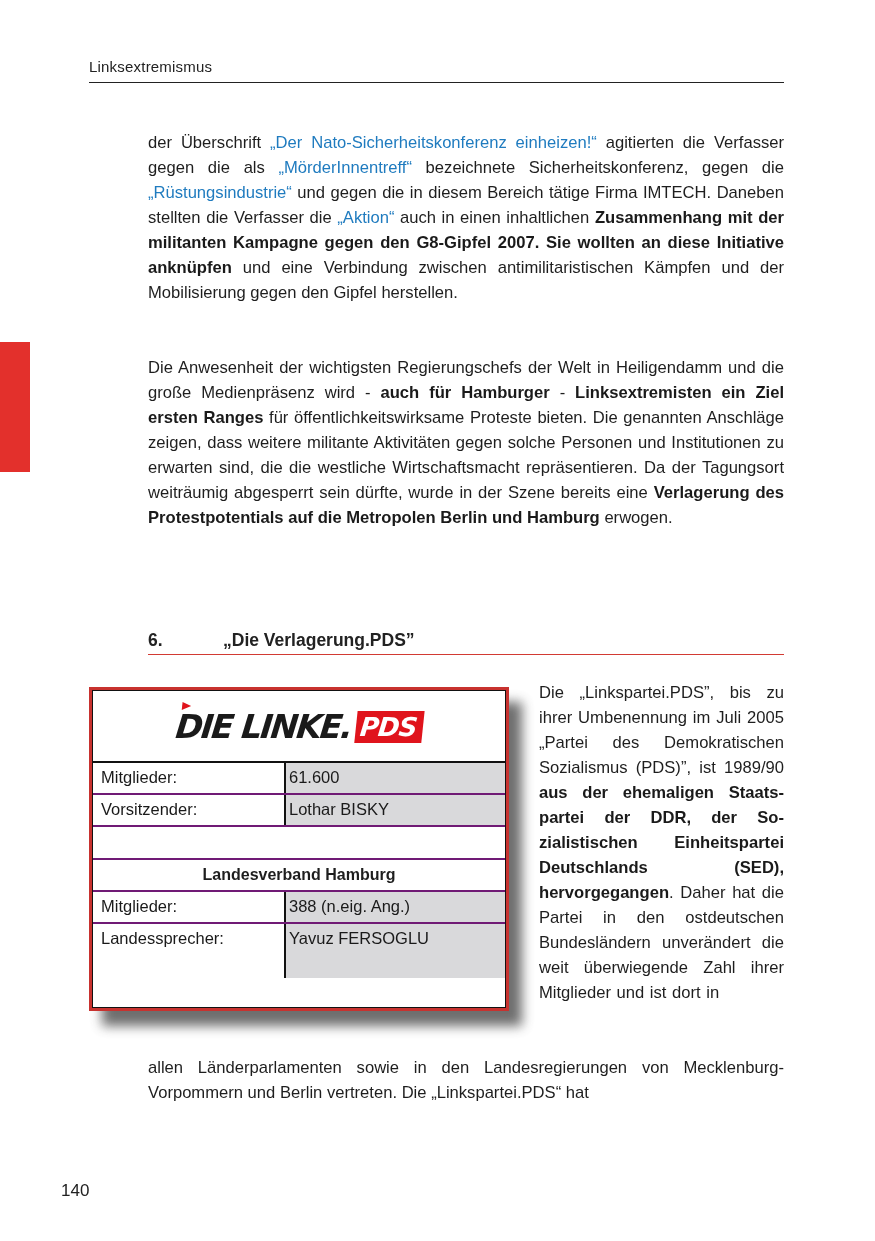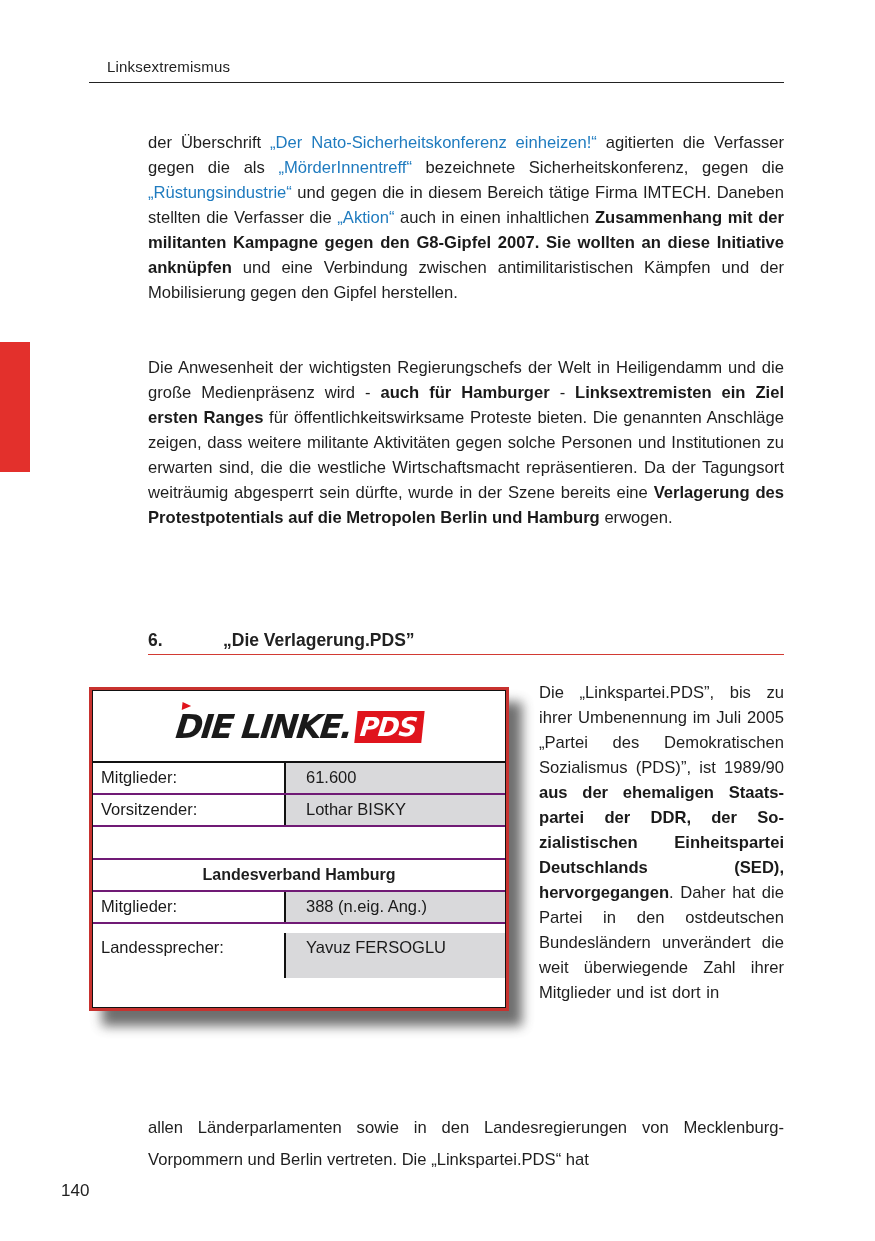--- a/index.html
+++ b/index.html
@@ -2,21 +2,21 @@
 <html><head>
 <meta charset="utf-8">
 <style>
   html, body { margin: 0; padding: 0; }
   body {
     width: 875px; height: 1241px; position: relative; overflow: hidden;
     background: #ffffff; color: #1e1e1e;
     font-family: "Liberation Sans", "DejaVu Sans", sans-serif;
   }
   .running-head {
-    position: absolute; left: 107px; top: 58px; width: 695px;
+    position: absolute; left: 89px; top: 58px; width: 695px;
     font-size: 15px; color: #222; letter-spacing: 0.2px;
   }
   .head-rule {
     position: absolute; left: 89px; top: 82px; width: 695px; height: 0;
     border-top: 1.3px solid #222;
   }
   .side-tab {
     position: absolute; left: 0; top: 342px; width: 30px; height: 130px;
     background: #e3302c;
   }
@@ -68,38 +68,38 @@
     content: ""; position: absolute; left: 4px; top: -5px;
     width: 0; height: 0; border-left: 9px solid #e0141c;
     border-top: 4px solid transparent; border-bottom: 4px solid transparent;
   }
   .row { display: flex; border-bottom: 2px solid #701a75; height: 30px; }
   .row .k {
     width: 183px; border-right: 2px solid #111; padding-left: 8px;
     font-size: 16.5px; line-height: 29px; color: #1a1a1a;
   }
   .row .v {
-    flex: 1; background: #d9d9db; padding-left: 20px;
+    flex: 1; background: #d9d9db; padding-left: 3px;
     font-size: 16.5px; line-height: 29px; color: #1a1a1a;
   }
   .row.empty { height: 31px; }
   .row.center {
     justify-content: center; align-items: center;
     font-weight: bold; font-size: 16px;
   }
   .row.tall { height: 54px; border-bottom: none; }
-  .row.tall .k, .row.tall .v { line-height: 28px; margin-top: 9px; }
+  .row.tall .k, .row.tall .v { line-height: 28px; }
   .side-text {
     position: absolute; left: 539px; top: 680px; width: 245px;
     font-size: 16.6px; line-height: 25px; text-align: justify;
     word-spacing: 1px;
   }
   .tail-text {
-    position: absolute; left: 148px; top: 1112px; width: 636px;
-    font-size: 16.6px; line-height: 32px; text-align: justify;
+    position: absolute; left: 148px; top: 1055px; width: 636px;
+    font-size: 16.6px; line-height: 25px; text-align: justify;
   }
   .page-num {
     position: absolute; left: 61px; top: 1181px;
     font-size: 17px; color: #222;
   }
 </style>
 </head>
 <body>
 
 <div class="running-head">Linksextremismus</div>

